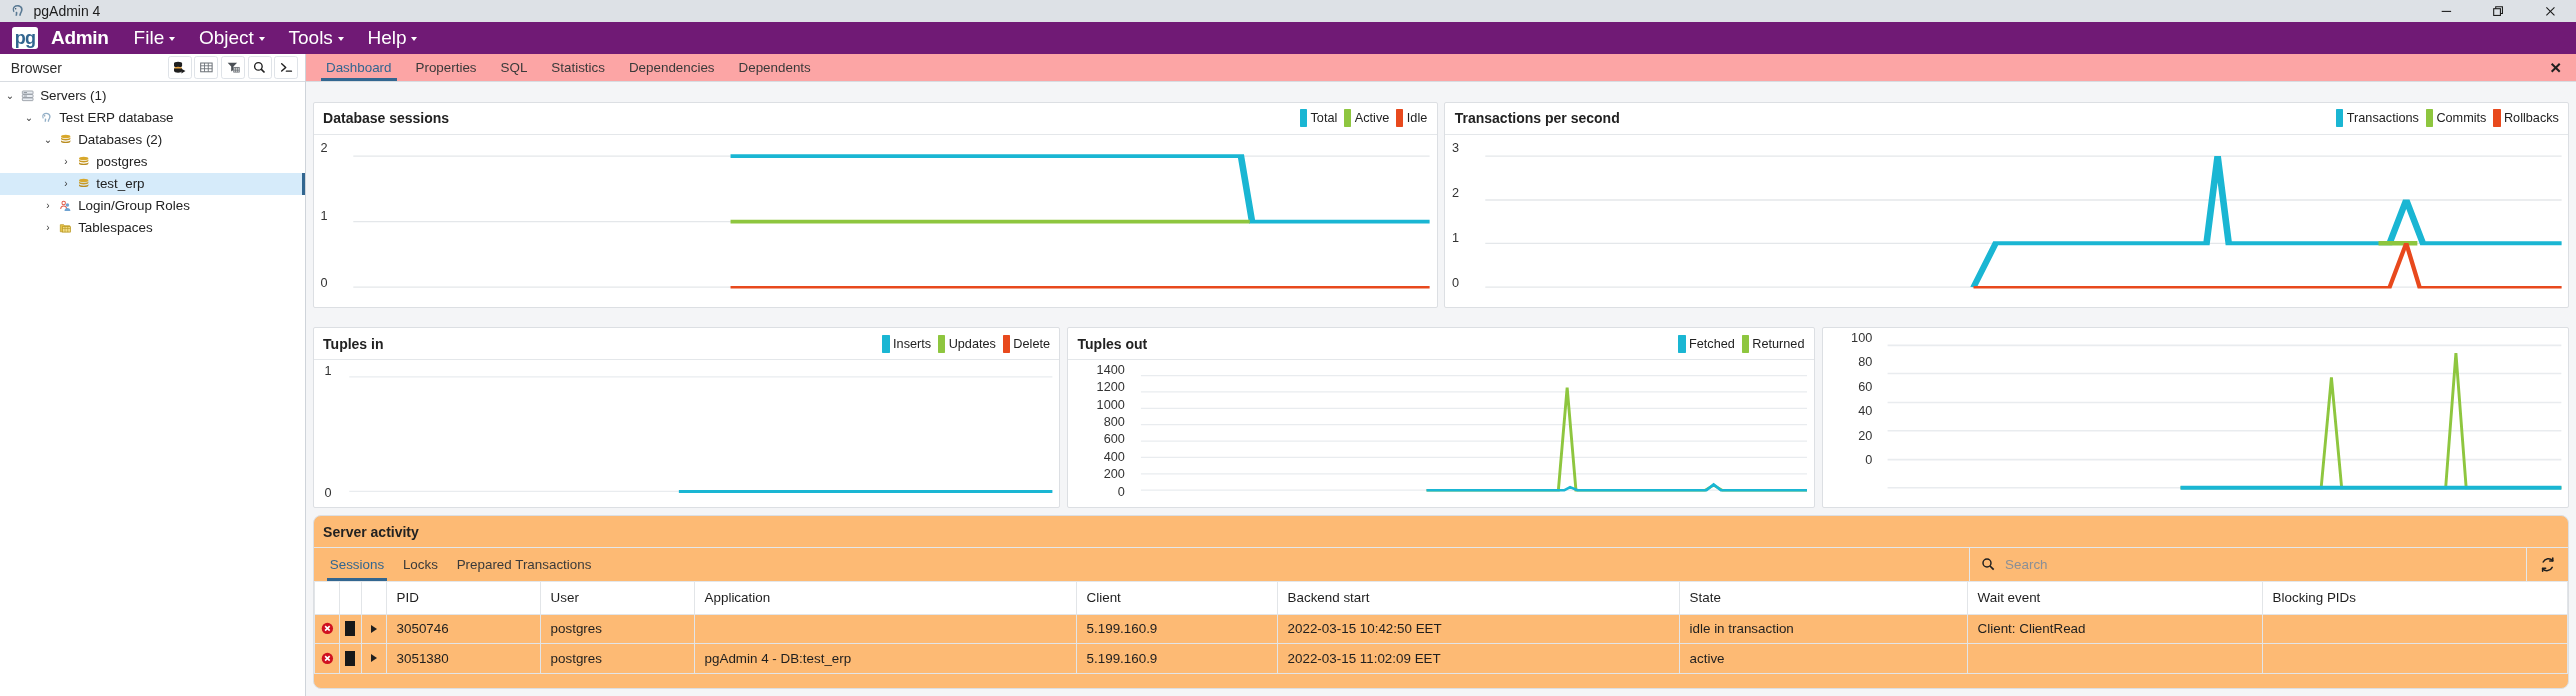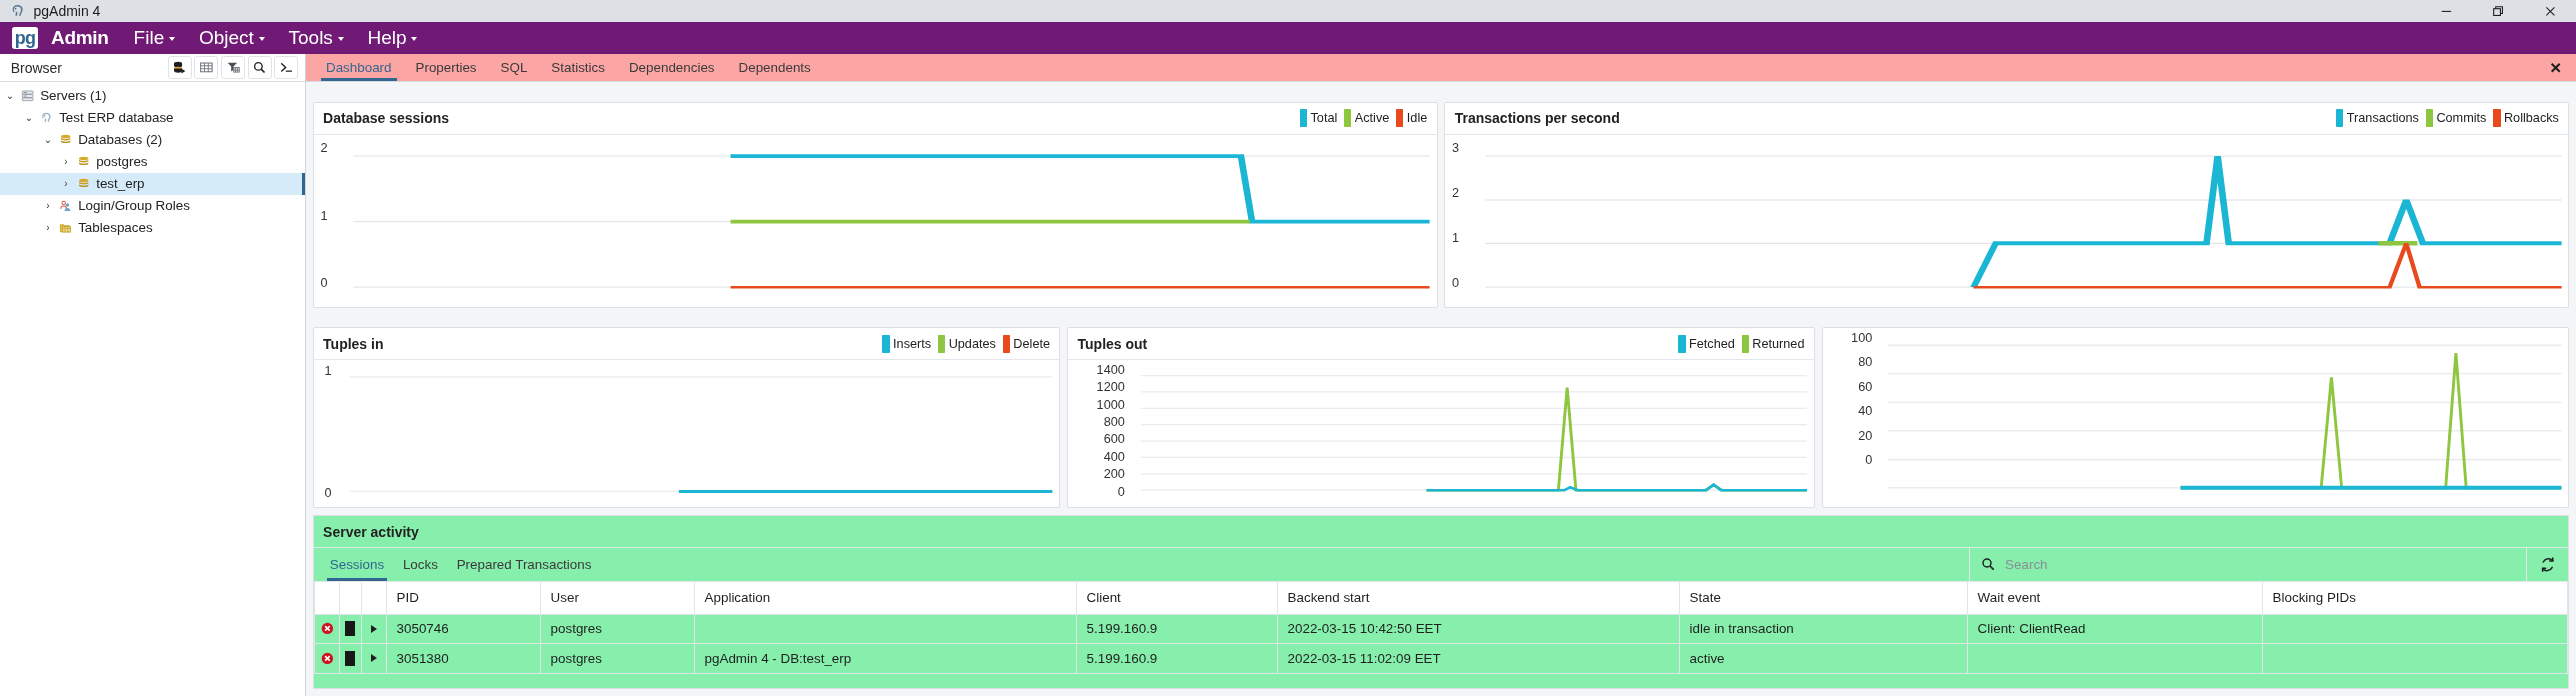--- a/index.html
+++ b/index.html
@@ -190,23 +190,23 @@
   .card-title { font-size: 14px; font-weight: bold; color: #222; flex: 1; }
   .legend { display: flex; align-items: center; gap: 2.7px; }
   .leg-item { display: flex; align-items: center; gap: 3.4px; margin-left: 4px; }
   .leg-sw { width: 7.4px; height: 17.4px; border-radius: 0.7px; }
   .leg-lbl { font-size: 12.7px; color: #222; }
   .chart-body { flex: 1; position: relative; padding: 8px 6.7px 6.7px 6.7px; min-height: 0; }
   .chart-body svg { width: 100%; height: 100%; display: block; }
 
   
   .activity {
-    background: #86efac;
+    background: #fdba74;
     border: 0.7px solid #dcdfe3;
-    border-radius: 0;
+    border-radius: 8px;
     flex: 1;
     display: flex; flex-direction: column;
     min-height: 0;
   }
   .act-head {
     height: 32px; display: flex; align-items: center;
     padding: 0 9.4px; border-bottom: 0.7px solid #e4e7ea;
     flex: 0 0 32px;
   }
   .act-title { font-size: 14px; font-weight: bold; color: #222; }

